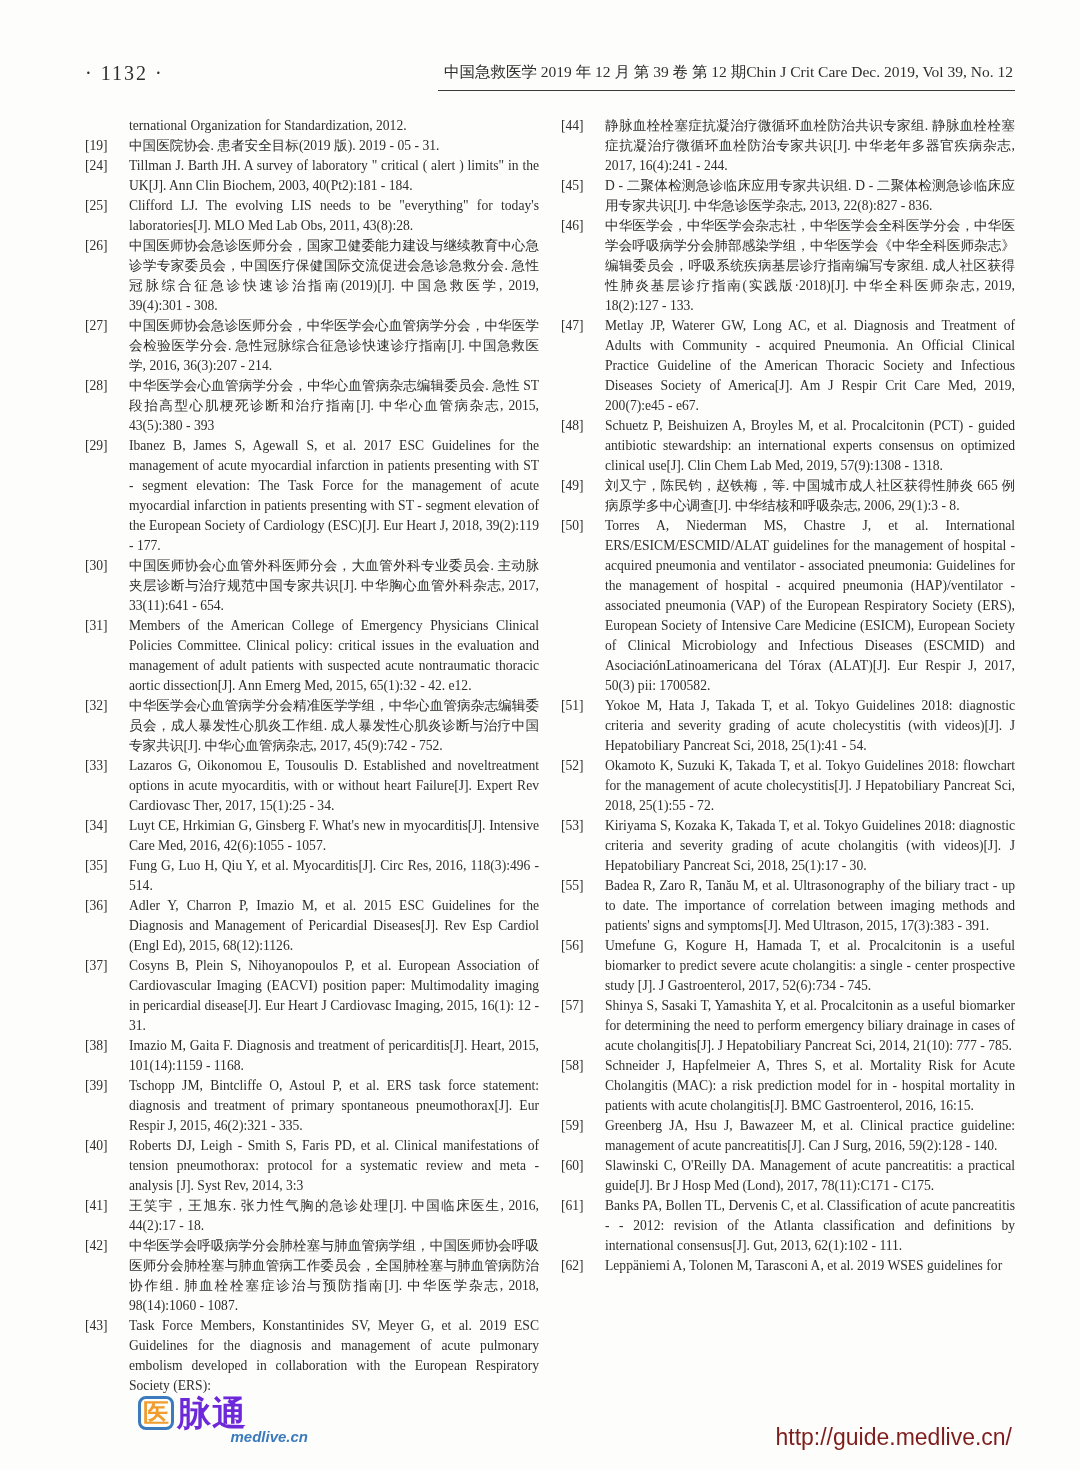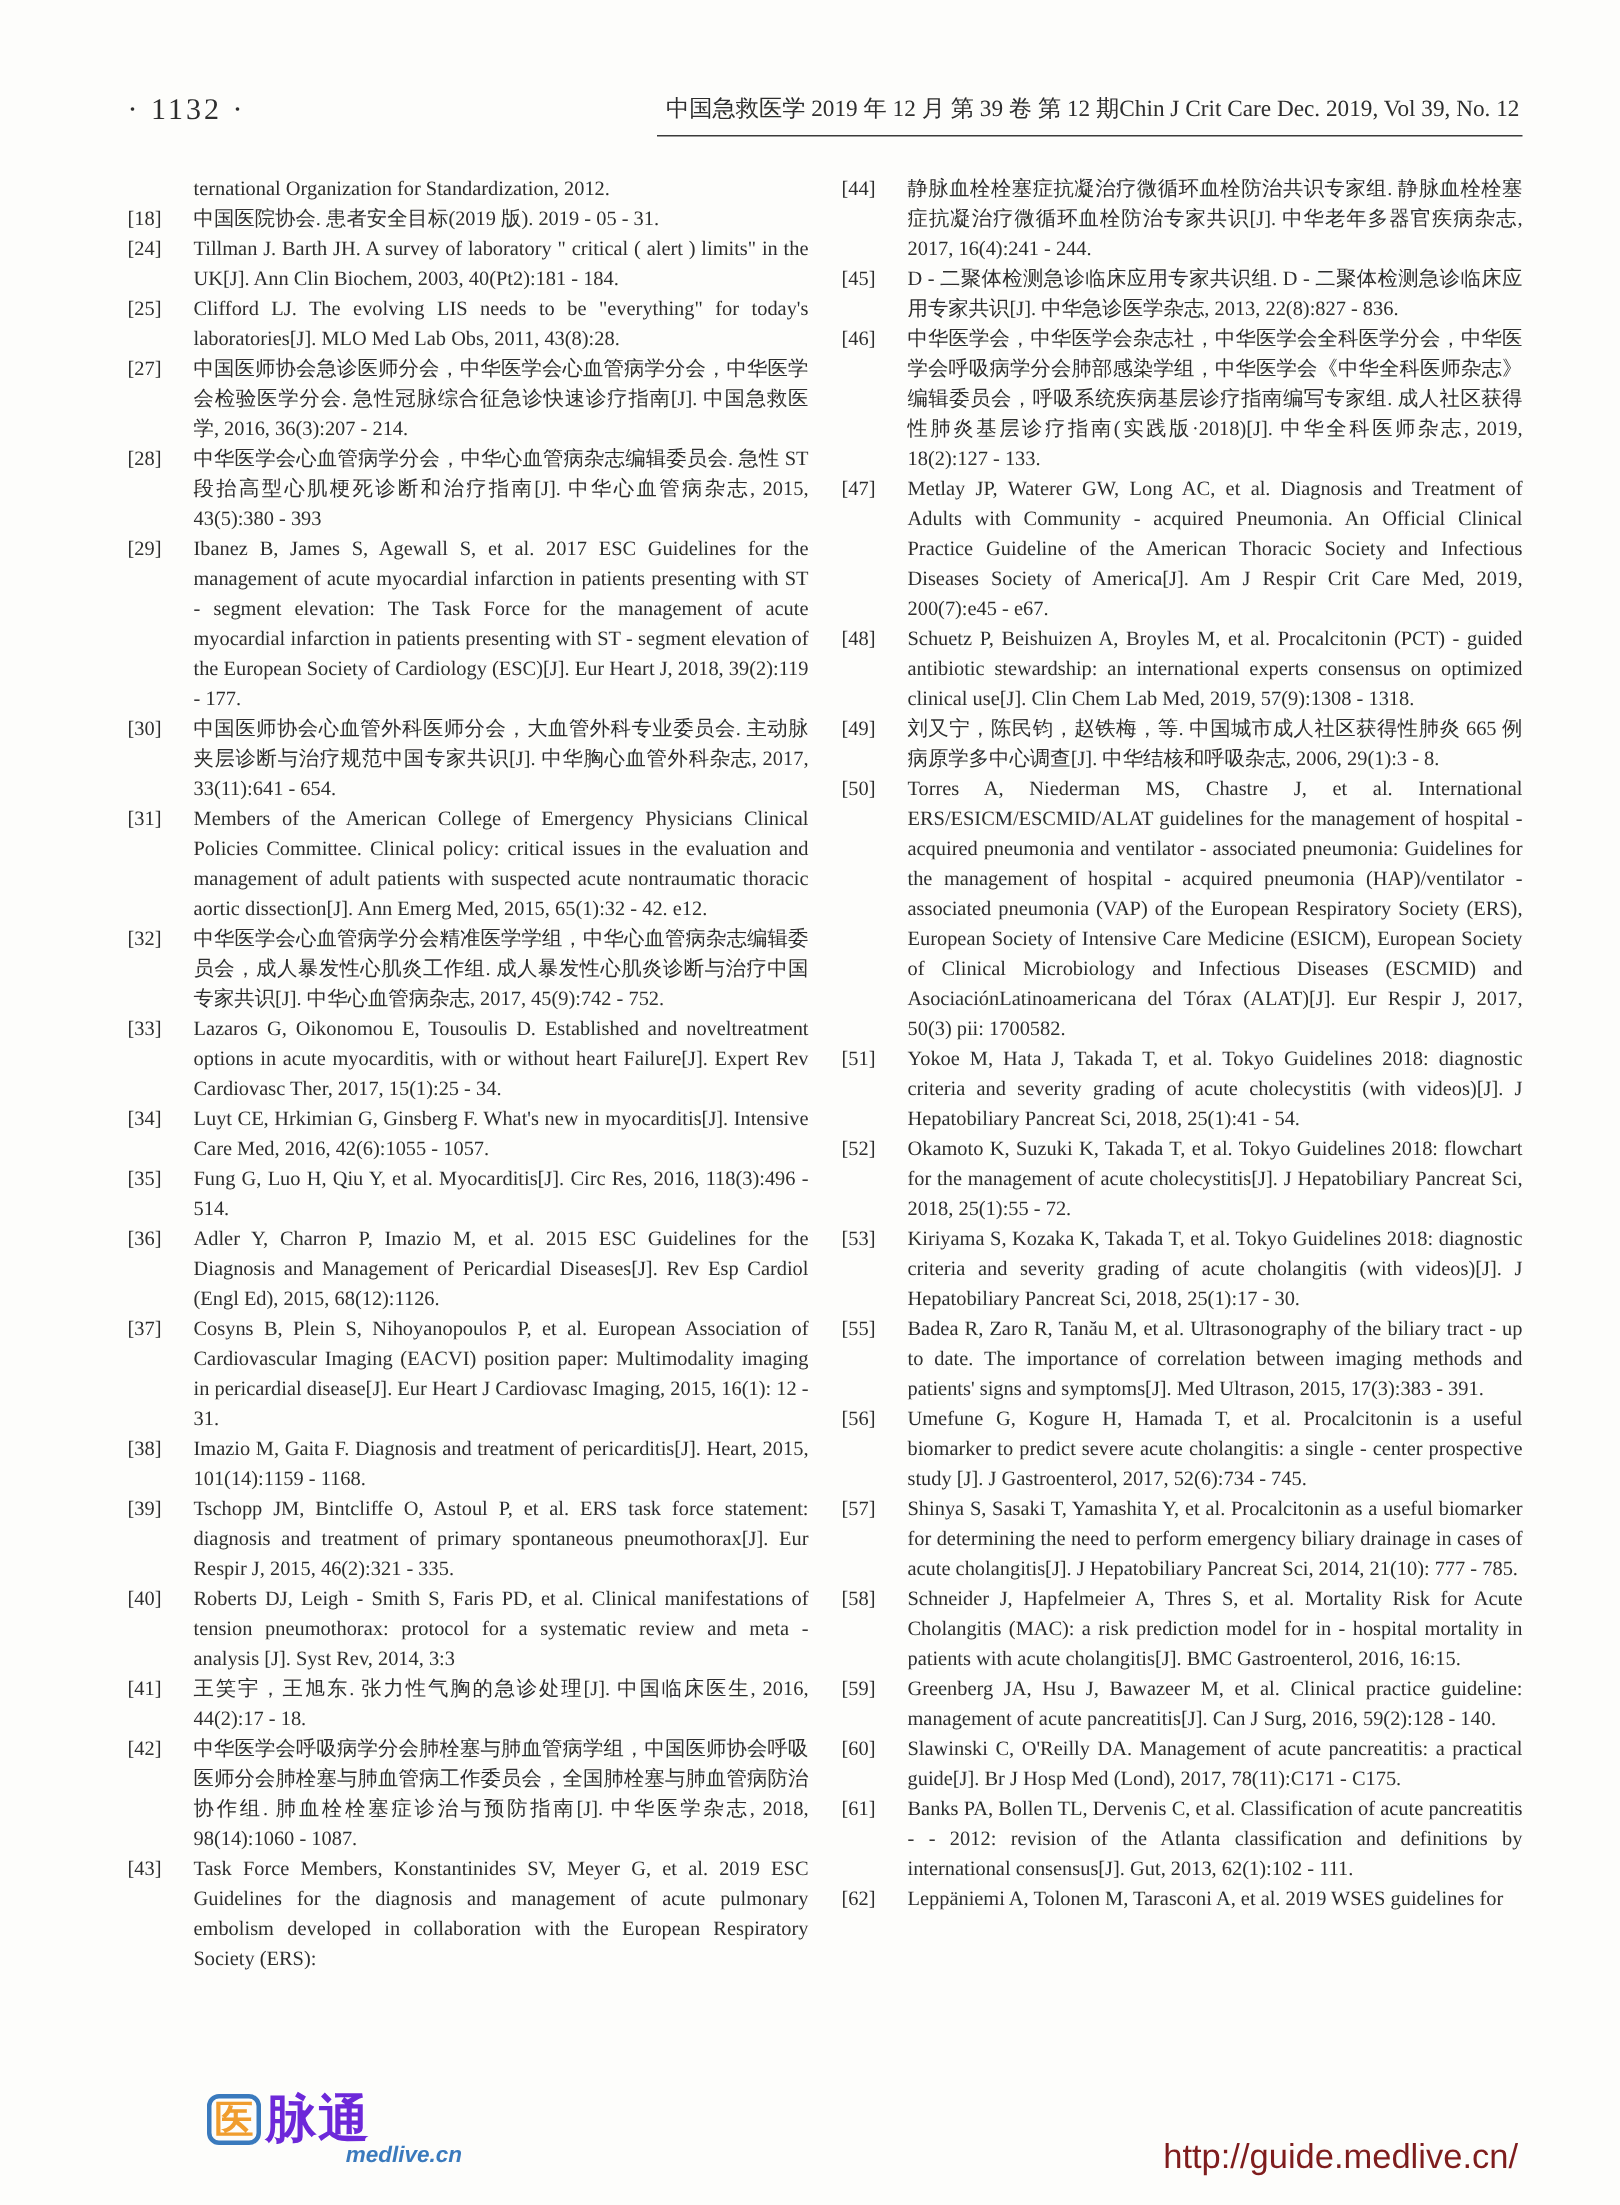--- a/index.html
+++ b/index.html
@@ -135,34 +135,38 @@
 
   <div class="columns">
     <div class="col">
 
         <div class="ref">
           <span class="num"></span>
           <span class="txt">ternational Organization for Standardization, 2012.</span>
         </div>
 
         <div class="ref">
-          <span class="num">[18]</span>
+          <span class="num">[19]</span>
           <span class="txt">中国医院协会. 患者安全目标(2019 版). 2019 - 05 - 31.</span>
         </div>
 
         <div class="ref">
           <span class="num">[24]</span>
           <span class="txt">Tillman J. Barth JH. A survey of laboratory " critical ( alert ) limits" in the UK[J]. Ann Clin Biochem, 2003, 40(Pt2):181 - 184.</span>
         </div>
 
         <div class="ref">
           <span class="num">[25]</span>
           <span class="txt">Clifford LJ. The evolving LIS needs to be "everything" for today's laboratories[J]. MLO Med Lab Obs, 2011, 43(8):28.</span>
         </div>
 
+        <div class="ref">
+          <span class="num">[26]</span>
+          <span class="txt">中国医师协会急诊医师分会，国家卫健委能力建设与继续教育中心急诊学专家委员会，中国医疗保健国际交流促进会急诊急救分会. 急性冠脉综合征急诊快速诊治指南(2019)[J]. 中国急救医学, 2019, 39(4):301 - 308.</span>
+        </div>
 
         <div class="ref">
           <span class="num">[27]</span>
           <span class="txt">中国医师协会急诊医师分会，中华医学会心血管病学分会，中华医学会检验医学分会. 急性冠脉综合征急诊快速诊疗指南[J]. 中国急救医学, 2016, 36(3):207 - 214.</span>
         </div>
 
         <div class="ref">
           <span class="num">[28]</span>
           <span class="txt">中华医学会心血管病学分会，中华心血管病杂志编辑委员会. 急性 ST 段抬高型心肌梗死诊断和治疗指南[J]. 中华心血管病杂志, 2015, 43(5):380 - 393</span>
         </div>

